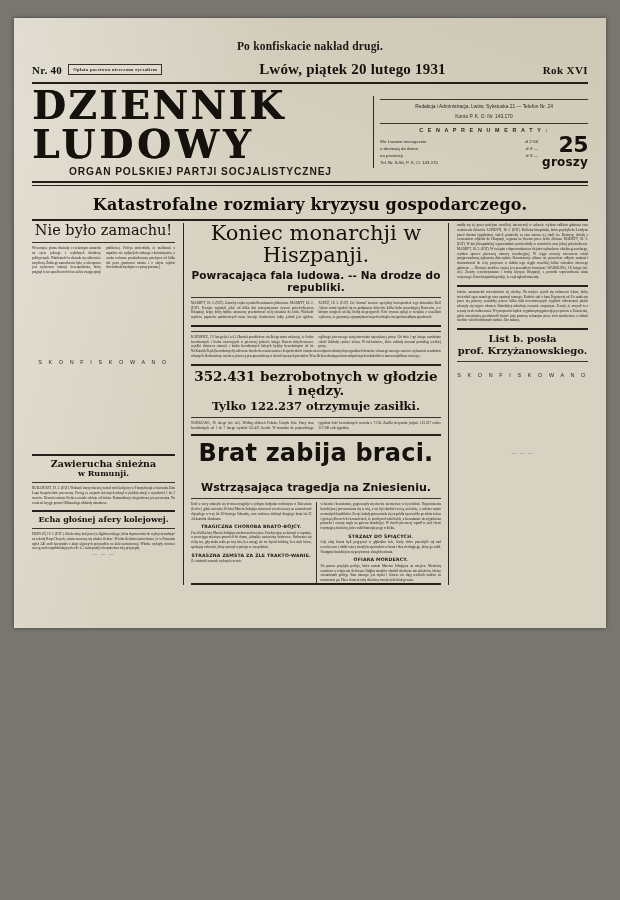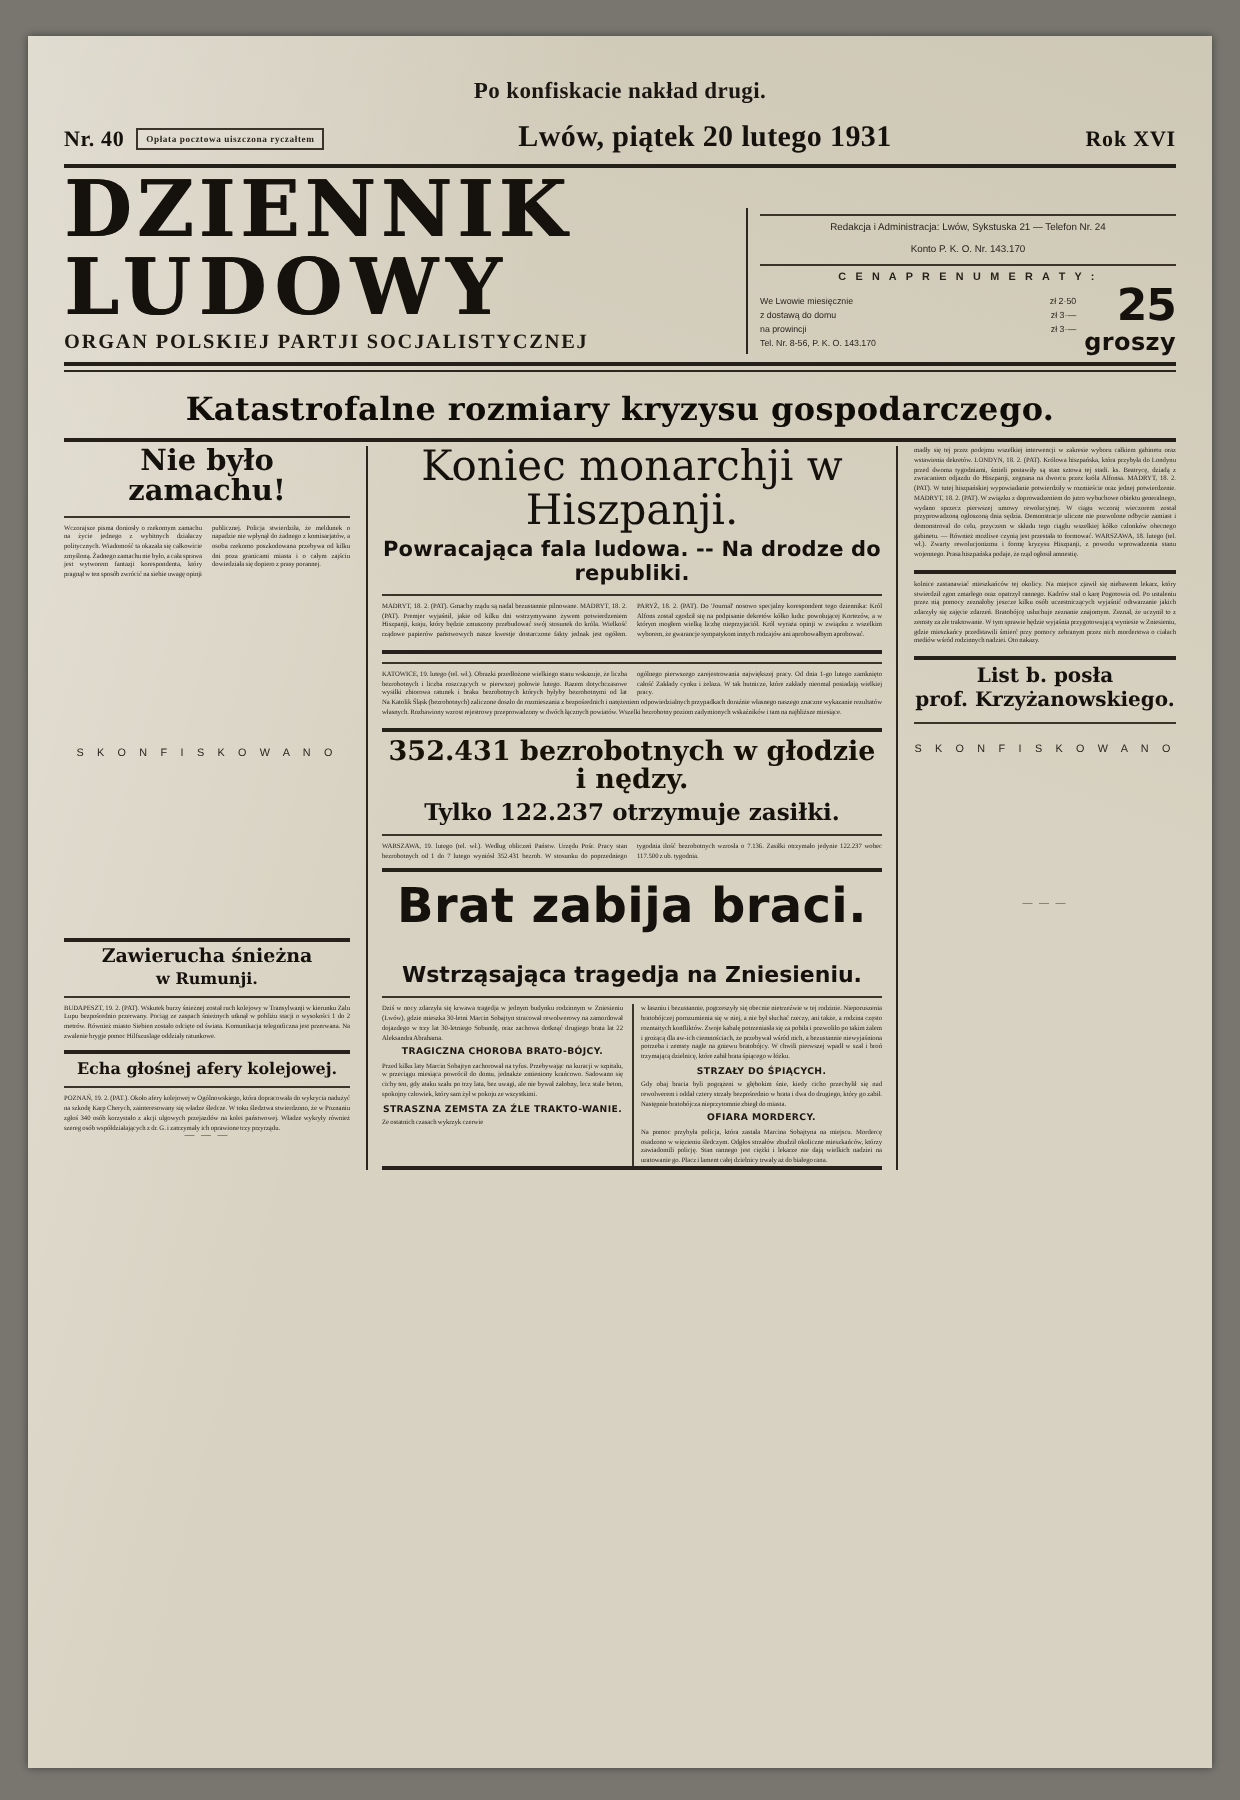--- a/index.html
+++ b/index.html
@@ -18,21 +18,21 @@
     width: 620px;
     height: 900px;
     background: #78766f;
   }
   
   #paper {
     position: absolute;
     left: 14px;
     top: 18px;
     width: 592px;
-    height: 866px;
+    height: 610px;
     background: #d8d2c2;
     background-image:
       linear-gradient(105deg, rgba(255,255,255,0.30) 0%, rgba(255,255,255,0.0) 35%),
       linear-gradient(200deg, rgba(120,110,80,0.10) 0%, rgba(255,255,255,0.0) 40%);
     box-shadow: 0 0 4px rgba(0,0,0,0.45);
     color: #15120e;
     overflow: hidden;
   }
   .paper-inner {
     position: absolute;
@@ -79,44 +79,45 @@
     margin-top: 4px;
   }
   .rule-thin {
     border-top: 1px solid #2b261e;
     margin-top: 2px;
   }
 
   
   .masthead {
     display: flex;
-    align-items: flex-end;
+    align-items: center;
     margin-top: 3px;
   }
   .masthead-left {
     flex: 1 1 auto;
     padding-right: 8px;
   }
   .mh-title {
     font-family: "DejaVu Serif", serif;
     font-weight: bold;
     font-size: 39px;
     line-height: 0.95;
     letter-spacing: 2.5px;
     color: #15110c;
     text-shadow: 0.4px 0 0 #15110c;
   }
   .mh-title.two { margin-top: 2px; letter-spacing: 4px; }
   .mh-sub {
-    font-family: Liberation Serif, serif;
+    font-family: Liberation Sans, sans-serif;
     font-weight: bold;
     font-size: 10.2px;
     letter-spacing: .9px;
     margin-top: 3px;
     color: #1d1913;
+    margin-left: 37px;
   }
   .masthead-right {
     width: 208px;
     flex: 0 0 208px;
     border-left: 1px solid #2b261e;
     padding-left: 6px;
     font-family: "Liberation Sans", sans-serif;
   }
   .mh-editor {
     font-size: 7.6px;
@@ -190,21 +191,21 @@
     margin-top: 2px;
   }
   .col { position: relative; }
   .col-1 { width: 143px; flex: 0 0 143px; padding-right: 5px; }
   .col-sep { flex: 0 0 1px; background: #2b261e; margin: 0 3px; }
   .col-2 { flex: 1 1 auto; padding: 0 4px; }
   .col-3 { width: 131px; flex: 0 0 131px; padding-left: 5px; }
 
   .hl-1 {
     font-family: "DejaVu Serif", serif;
-    font-weight: bold;
+    font-weight: normal;
     font-size: 14.5px;
     line-height: 1.05;
     text-align: center;
     margin-bottom: 3px;
   }
   .hl-main {
     font-family: "DejaVu Serif", serif;
     font-weight: normal;
     font-size: 21px;
     line-height: 1.02;

